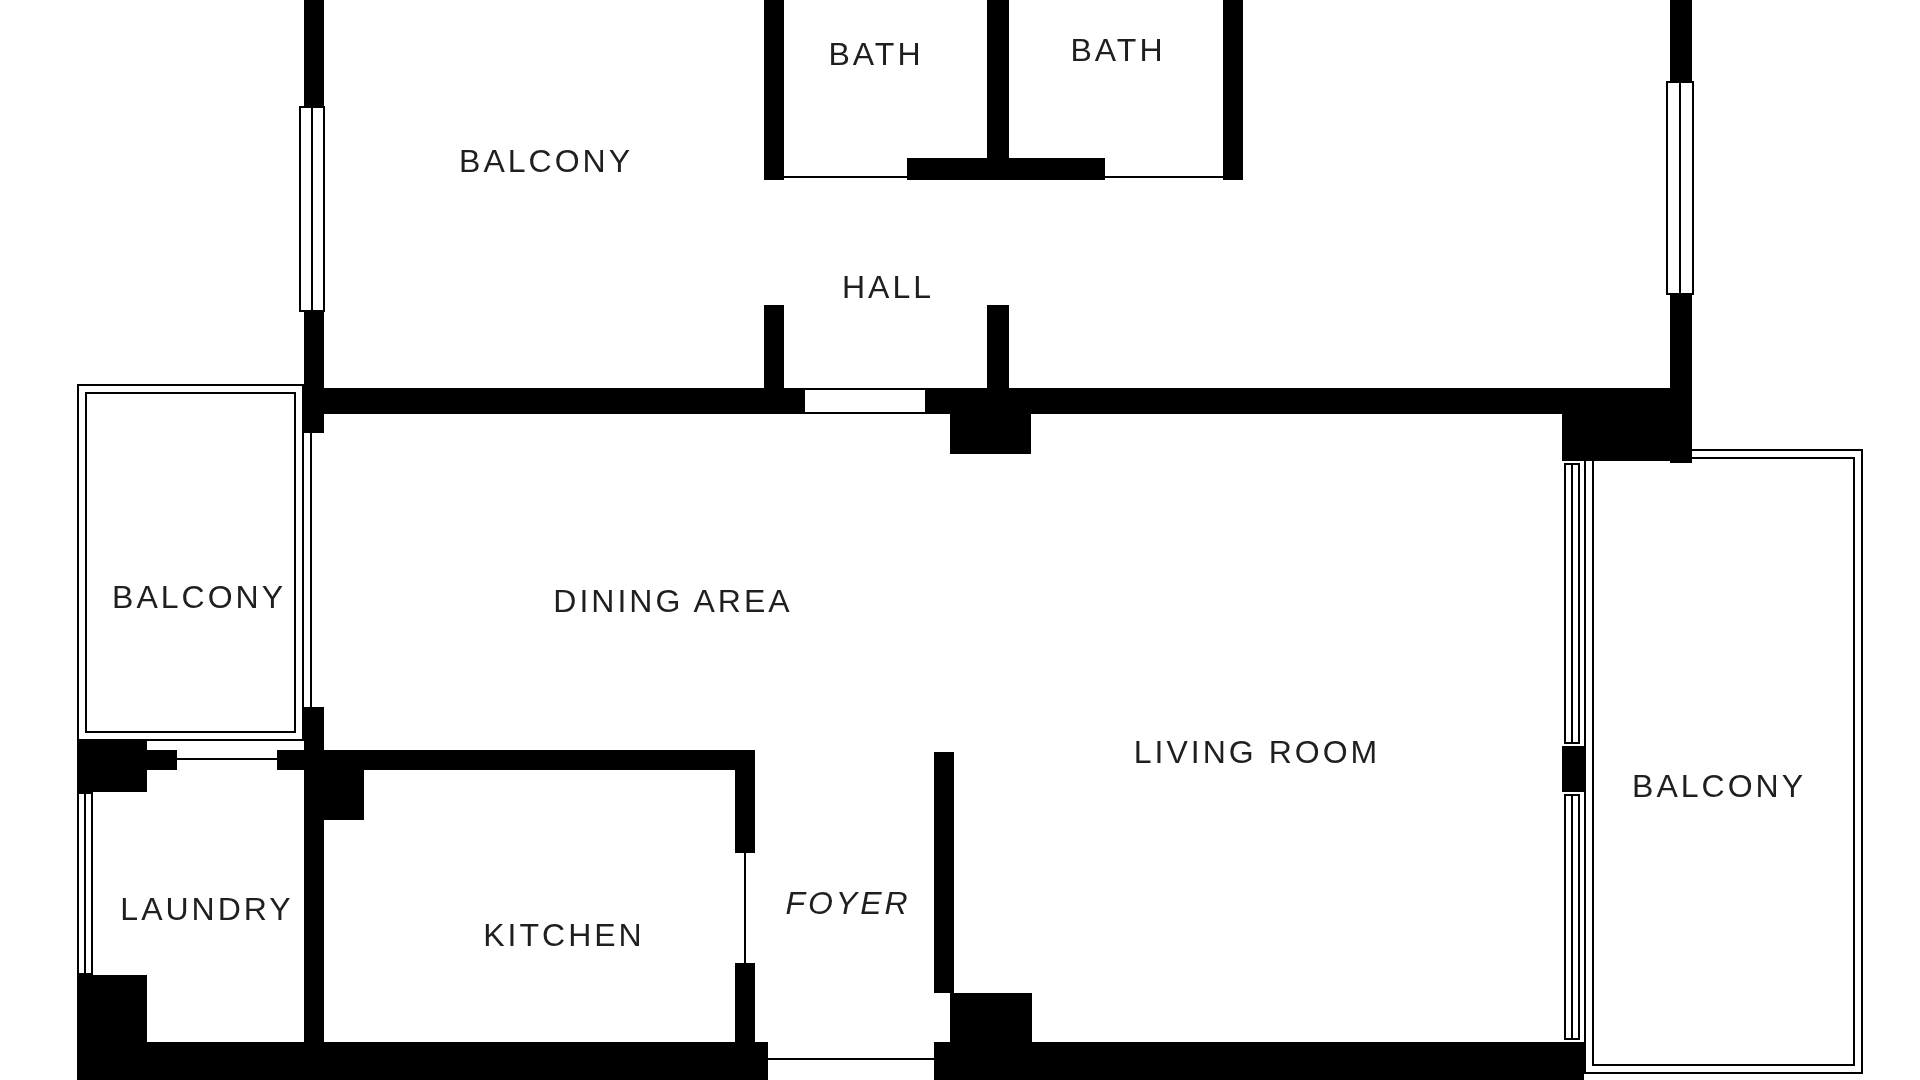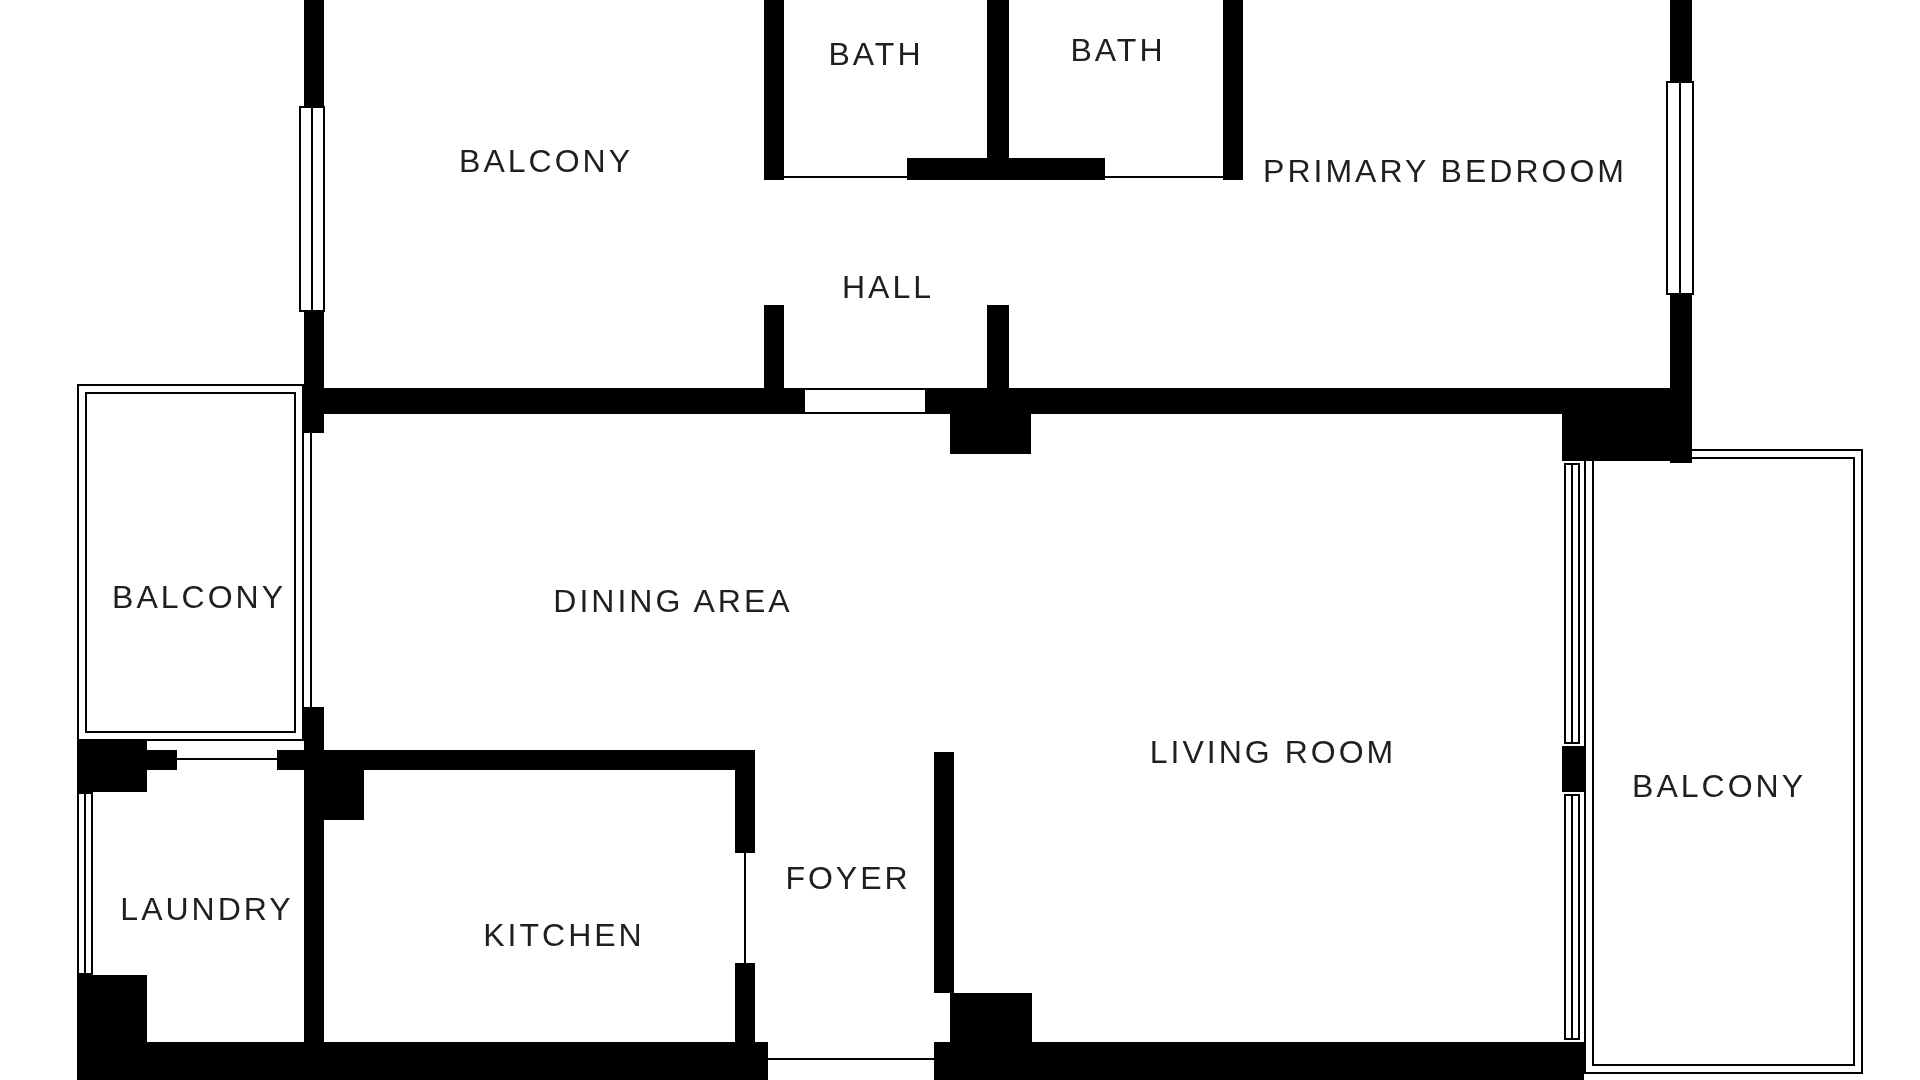--- a/index.html
+++ b/index.html
@@ -112,23 +112,22 @@
   <div class="opening-line" style="left:784px; top:176px; width:123px; height:2px;"></div>
   <div class="opening-line" style="left:1105px; top:176px; width:118px; height:2px;"></div>
   <div class="opening-line" style="left:310px; top:433px; width:2px; height:274px;"></div>
   <div class="opening-line" style="left:177px; top:758px; width:100px; height:2px;"></div>
   <div class="opening-line" style="left:744px; top:853px; width:2px; height:110px;"></div>
   <div class="opening-line" style="left:768px; top:1058px; width:166px; height:2px;"></div>
 
   <div class="room-label" style="left:546px; top:161px;">BALCONY</div>
   <div class="room-label" style="left:876px; top:54px;">BATH</div>
   <div class="room-label" style="left:1118px; top:50px;">BATH</div>
-  <div class="room-label" style="left:1445px; top:171px;">PRIMARY BEDROOM</div>
   <div class="room-label" style="left:888px; top:287px;">HALL</div>
   <div class="room-label" style="left:199px; top:597px;">BALCONY</div>
   <div class="room-label" style="left:637px; top:601px;margin-left:36px;">DINING AREA</div>
-  <div class="room-label" style="left:1257px; top:752px;margin-left:16px;">LIVING ROOM</div>
+  <div class="room-label" style="left:1257px; top:752px;">LIVING ROOM</div>
   <div class="room-label" style="left:207px; top:909px;">LAUNDRY</div>
   <div class="room-label" style="left:564px; top:935px;">KITCHEN</div>
-  <div class="room-label" style="left:848px; top:878px;">FOYER</div>
+  <div class="room-label" style="left:848px; top:903px;font-style:italic;">FOYER</div>
   <div class="room-label" style="left:1719px; top:786px;">BALCONY</div>
 
 </div>
 
 </body></html>

